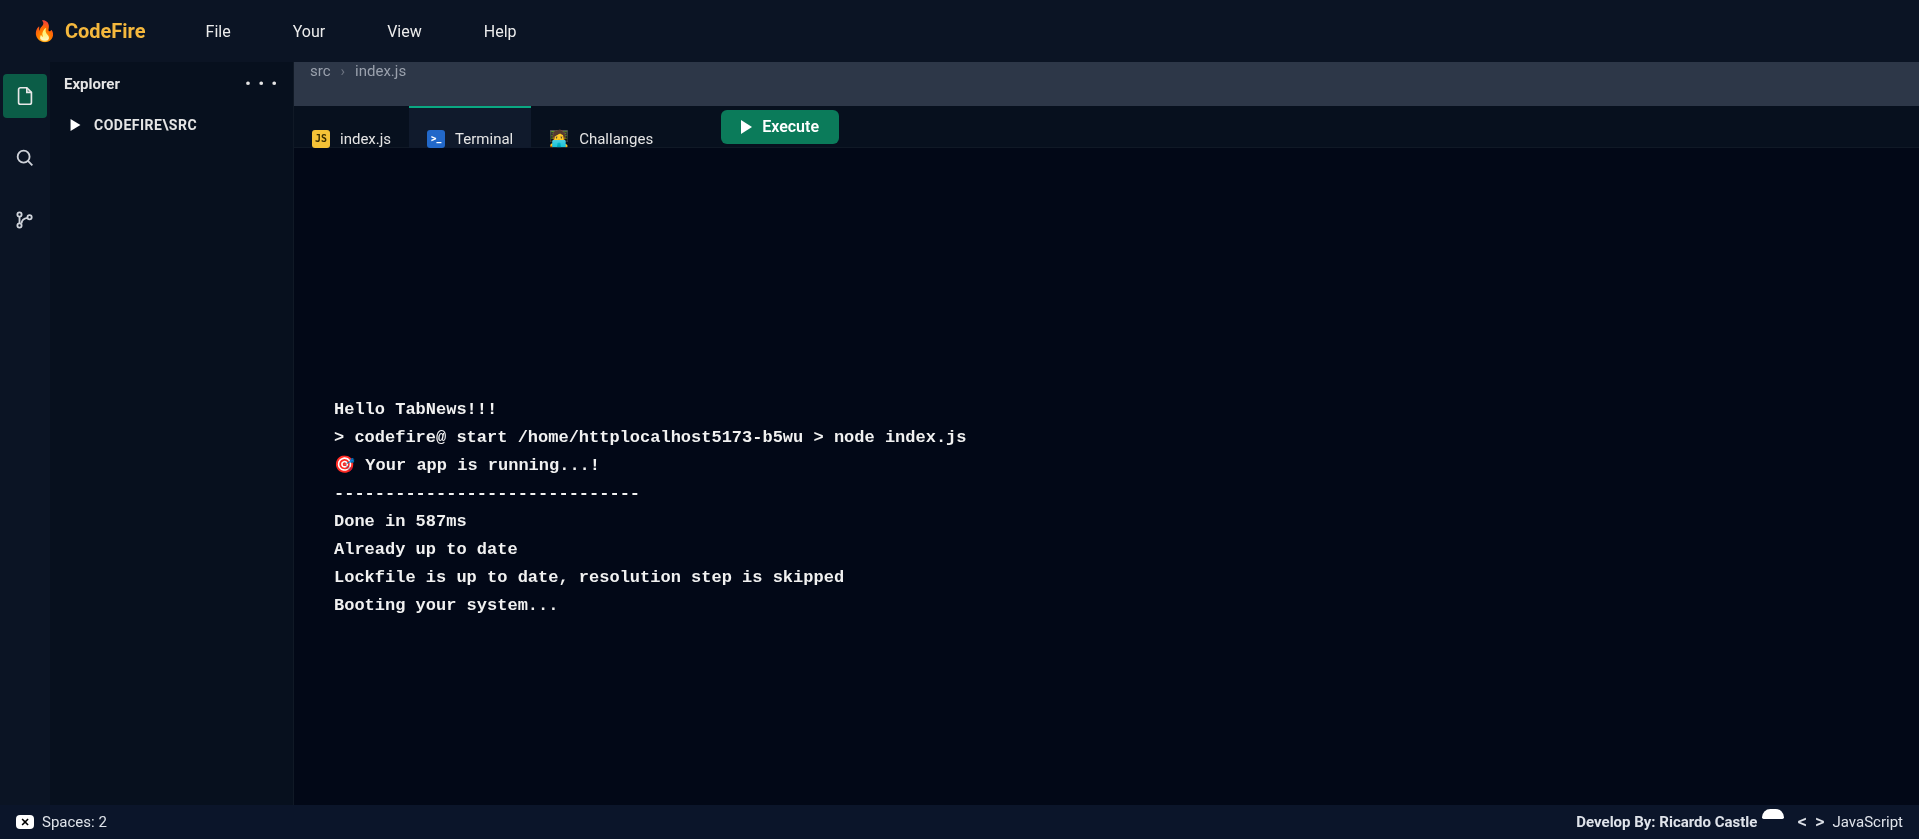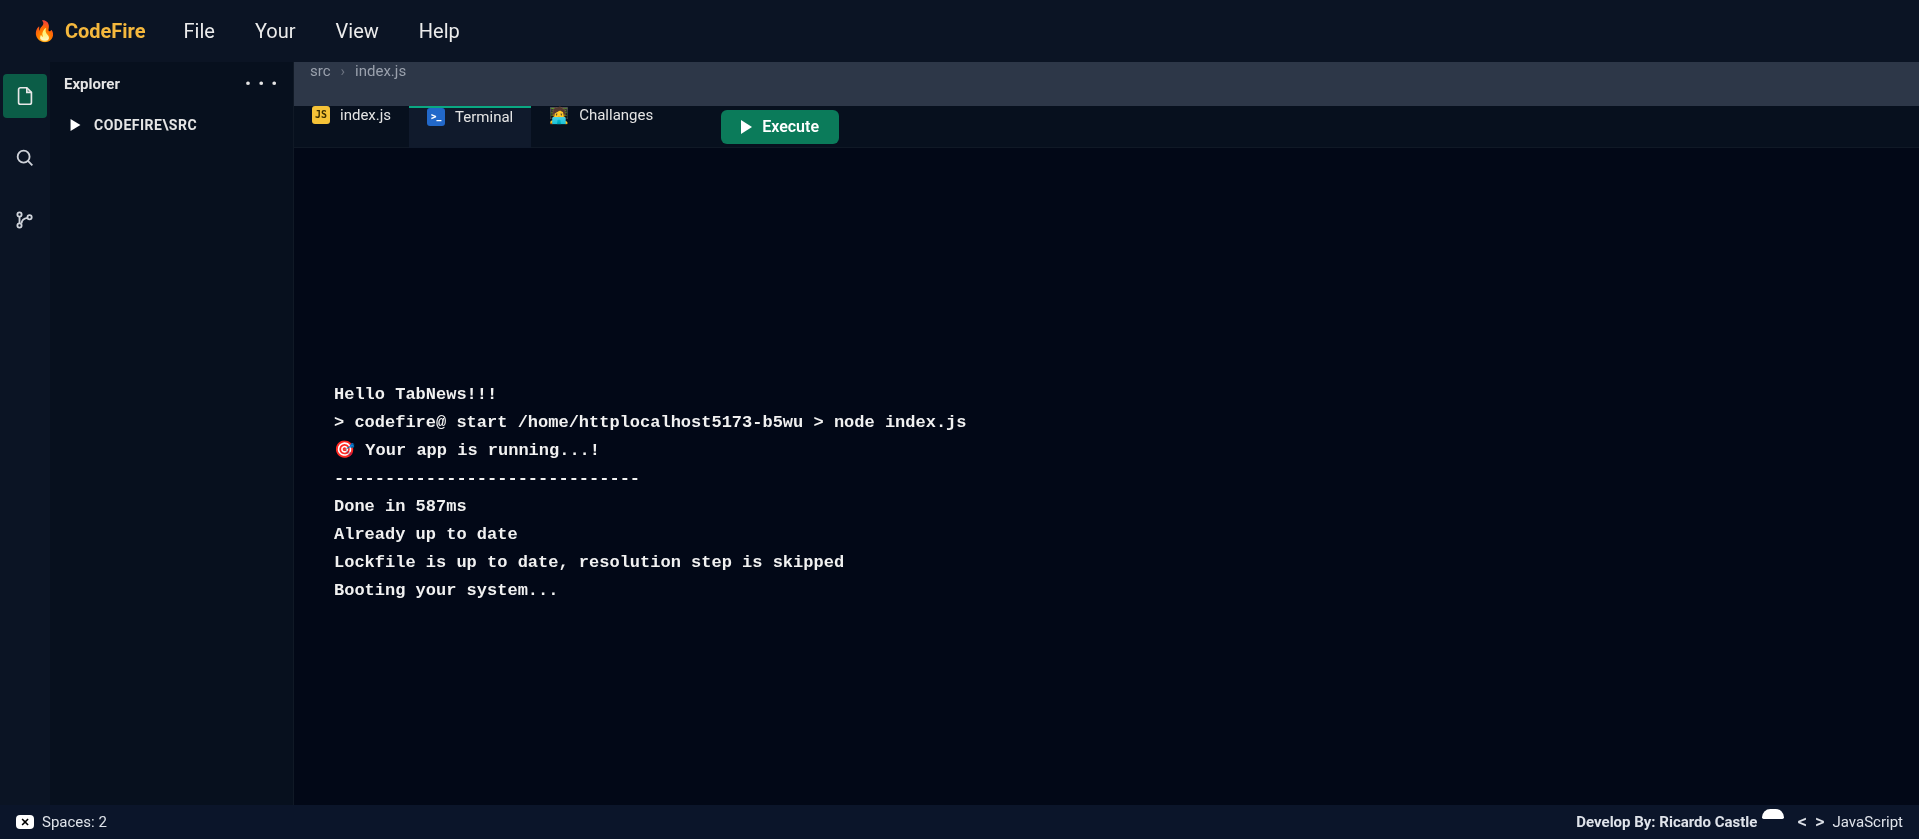--- a/index.html
+++ b/index.html
@@ -17,21 +17,21 @@
   height: 62px;
   display: flex;
   align-items: center;
   padding: 0 32px;
   gap: 38px;
 }
 .brand { display: flex; align-items: center; gap: 8px; }
 .brand .fire { font-size: 20px; }
 .brand .name { color: #f5b83d; font-weight: 700; font-size: 20px; }
 .menu { display: flex; gap: 40px; }
-.menu-item { font-size: 20px; color: #ececec; cursor: pointer; }
+.menu-item { font-size: 16px; color: #ececec; cursor: pointer; margin-left: 22px; }
 
 .workspace { flex: 1; display: flex; min-height: 0; }
 
 .activity-bar {
   width: 50px;
   background: #0b1424;
   display: flex;
   flex-direction: column;
   align-items: center;
   padding-top: 12px;
@@ -86,21 +86,21 @@
   display: flex; align-items: flex-start; gap: 10px;
   padding: 0 16px; color: #9aa1ad; font-size: 15px;
 }
 .breadcrumb .sep { color: #6c7380; }
 .tabs-row {
   display: flex; align-items: center; height: 42px;
   background: #07101e;
   border-bottom: 1px solid rgba(255,255,255,0.04);
 }
 .tab {
-  height: 42px; display: flex; align-items: flex-start; gap: 10px;
+  height: 42px; display: flex; align-items: flex-end; gap: 10px;
   padding: 0 18px; font-size: 15px; color: #e5e5e5; cursor: pointer;
 }
 .tab.active-term {
   background: #101a2c;
   border-top: 2px solid #0aa882;
 }
 .icon-js {
   width:18px;height:18px;background:#f5c237;border-radius:3px;
   display:flex;align-items:center;justify-content:center;
   font-size:10px;font-weight:800;color:#3a2d00;font-family:monospace;
@@ -122,21 +122,21 @@
 }
 .play-icon {
   width:0;height:0;border-top:7px solid transparent;border-bottom:7px solid transparent;border-left:11px solid #fff;
 }
 
 .terminal-body {
   flex: 1; background: #020817; position: relative;
   font-family: ui-monospace, SFMono-Regular, Menlo, Consolas, "Liberation Mono", monospace;
   font-size: 17px; line-height: 1.65; font-weight: 600; color: #f1f1f1;
 }
-.terminal-lines { position: absolute; left: 40px; top: 233px; white-space: pre; }
+.terminal-lines { position: absolute; left: 40px; top: 248px; white-space: pre; }
 
 .statusbar {
   height: 34px; background: #0b152a;
   display: flex; align-items: center; justify-content: space-between;
   padding: 0 16px; font-size: 15px; color: #dfe3ea;
 }
 .status-left, .status-right { display: flex; align-items: center; gap: 14px; }
 .status-item { display: flex; align-items: center; gap: 8px; cursor: pointer; }
 .sx-icon {
   width:18px;height:14px;border-radius:4px;background:#fff;color:#000;

